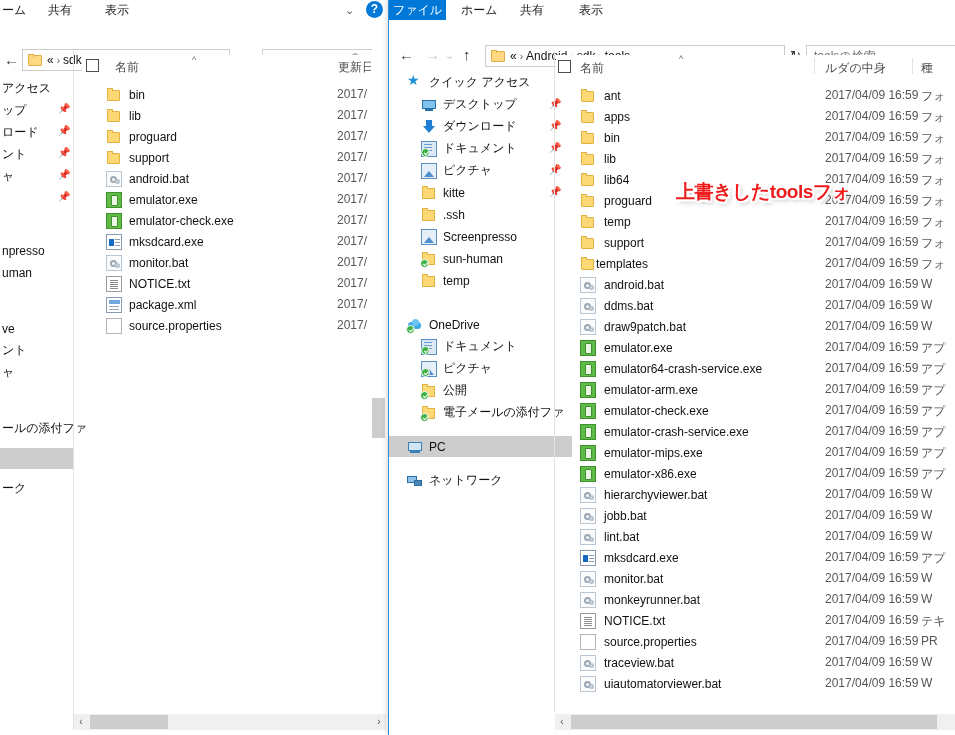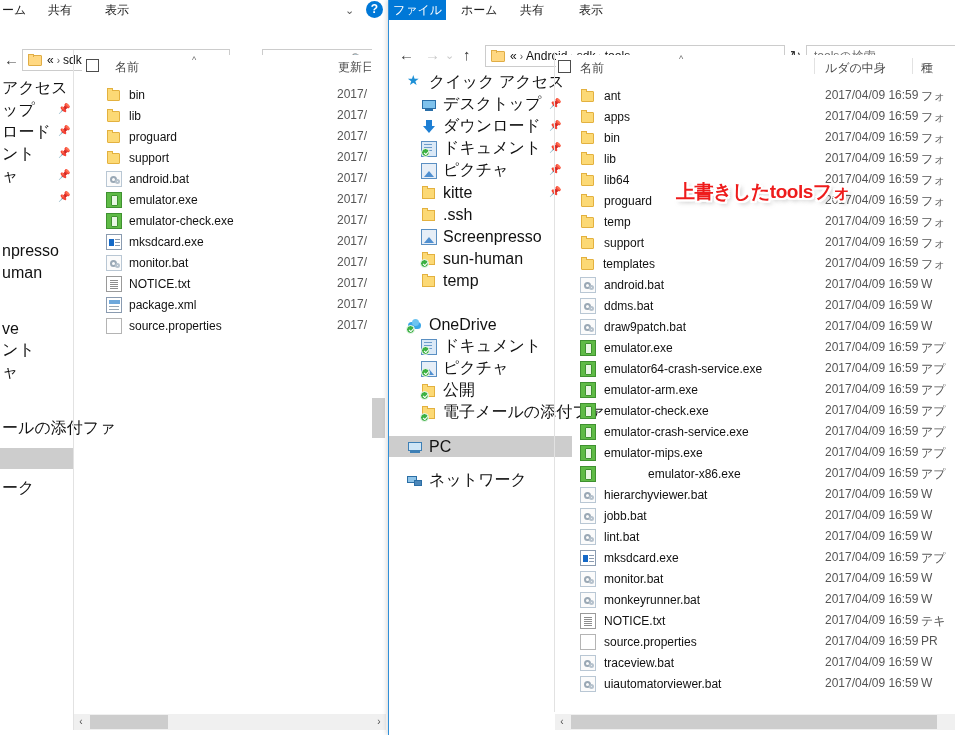--- a/index.html
+++ b/index.html
@@ -71,21 +71,21 @@
      background:#8d8d8d;box-shadow:0 2px 0 #8d8d8d,0 4px 0 #8d8d8d,0 6px 0 #8d8d8d,0 8px 0 #8d8d8d;}
   .ic-xml{background:#fff;border:1px solid #8a9bb0;box-sizing:border-box;}
   .ic-xml:before{content:"";position:absolute;left:2px;top:2px;width:11px;height:4px;background:#6ea8dc;}
   .ic-xml:after{content:"";position:absolute;left:2px;top:8px;width:10px;height:1px;
      background:#9aa8b5;box-shadow:0 3px 0 #9aa8b5;}
   .ic-prop{background:#fff;border:1px solid #b4b4b4;box-sizing:border-box;}
 
   
   .navitem{position:absolute;height:21px;display:flex;align-items:center;white-space:nowrap;}
   .navitem.sel{background:#cdcdcd;}
-  .navlabel{font-size:16px;color:#111;}
+  .navlabel{font-size:12px;color:#111;}
   .pin{position:absolute;color:#8a8a8a;font-size:11px;transform:rotate(45deg);}
   .ni{width:16px;height:16px;position:relative;flex:none;margin-right:6px;}
   .ni-star:before{content:"\2605";position:absolute;left:0;top:-3px;font-size:14px;color:#1e90d6;}
   .ni-desktop:before{content:"";position:absolute;left:1px;top:3px;width:14px;height:9px;
      background:#7fc2ec;border:1px solid #2a6fa8;box-sizing:border-box;}
   .ni-desktop:after{content:"";position:absolute;left:4px;top:12px;width:8px;height:2px;background:#2a6fa8;}
   .ni-dl:before{content:"";position:absolute;left:5px;top:1px;width:6px;height:7px;background:#1e7fd4;}
   .ni-dl:after{content:"";position:absolute;left:2px;top:7px;width:0;height:0;
      border-left:6px solid transparent;border-right:6px solid transparent;border-top:7px solid #1e7fd4;}
   .ni-doc{background:#dbe9f7;border:1px solid #5a8fc2;box-sizing:border-box;}
@@ -475,21 +475,21 @@
         <span class="ftype" style="left: 365px; top: 3px;">フォ</span>
       </div>
       <div class="filerow" style="top: 232px; left: 167px; width: 400px;">
         <span class="fi ic-folder" style="margin-left: 24px;"></span>
         <span class="fname" style="margin-left: 8px;">support</span>
         <span class="fdate" style="left: 269px; top: 3px;">2017/04/09 16:59</span>
         <span class="ftype" style="left: 365px; top: 3px;">フォ</span>
       </div>
       <div class="filerow" style="top: 253px; left: 167px; width: 400px;">
         <span class="fi ic-folder" style="margin-left: 24px;"></span>
-        <span class="fname" style="margin-left: 7px;">templates</span>
+        <span class="fname" style="margin-left: 0;">templates</span>
         <span class="fdate" style="left: 269px; top: 3px;">2017/04/09 16:59</span>
         <span class="ftype" style="left: 365px; top: 3px;">フォ</span>
       </div>
       <div class="filerow" style="top: 274px; left: 167px; width: 400px;">
         <span class="fi ic-bat" style="margin-left: 24px;"></span>
         <span class="fname" style="margin-left: 8px;">android.bat</span>
         <span class="fdate" style="left: 269px; top: 3px;">2017/04/09 16:59</span>
         <span class="ftype" style="left: 365px; top: 3px;">W</span>
       </div>
       <div class="filerow" style="top: 295px; left: 167px; width: 400px; align-items: center;">
@@ -533,21 +533,21 @@
         <span class="fname" style="margin-left: 8px;">emulator-crash-service.exe</span>
         <span class="fdate" style="left: 269px; top: 3px;">2017/04/09 16:59</span>
         <span class="ftype" style="left: 365px; top: 3px;">アプ</span>
       </div>
       <div class="filerow" style="top: 442px; left: 167px; width: 400px;">
         <span class="fi ic-exe" style="margin-left: 24px;"></span>
         <span class="fname" style="margin-left: 8px;">emulator-mips.exe</span>
         <span class="fdate" style="left: 269px; top: 3px;">2017/04/09 16:59</span>
         <span class="ftype" style="left: 365px; top: 3px;">アプ</span>
       </div>
-      <div class="filerow" style="top: 463px; left: 167px; width: 400px; gap: 44px;">
+      <div class="filerow" style="top: 463px; left: 167px; width: 400px;">
         <span class="fi ic-exe" style="margin-left: 24px;"></span>
         <span class="fname" style="margin-left: 8px;">emulator-x86.exe</span>
         <span class="fdate" style="left: 269px; top: 3px;">2017/04/09 16:59</span>
         <span class="ftype" style="left: 365px; top: 3px;">アプ</span>
       </div>
       <div class="filerow" style="top: 484px; left: 167px; width: 400px;">
         <span class="fi ic-bat" style="margin-left: 24px;"></span>
         <span class="fname" style="margin-left: 8px;">hierarchyviewer.bat</span>
         <span class="fdate" style="left: 269px; top: 3px;">2017/04/09 16:59</span>
         <span class="ftype" style="left: 365px; top: 3px;">W</span>

